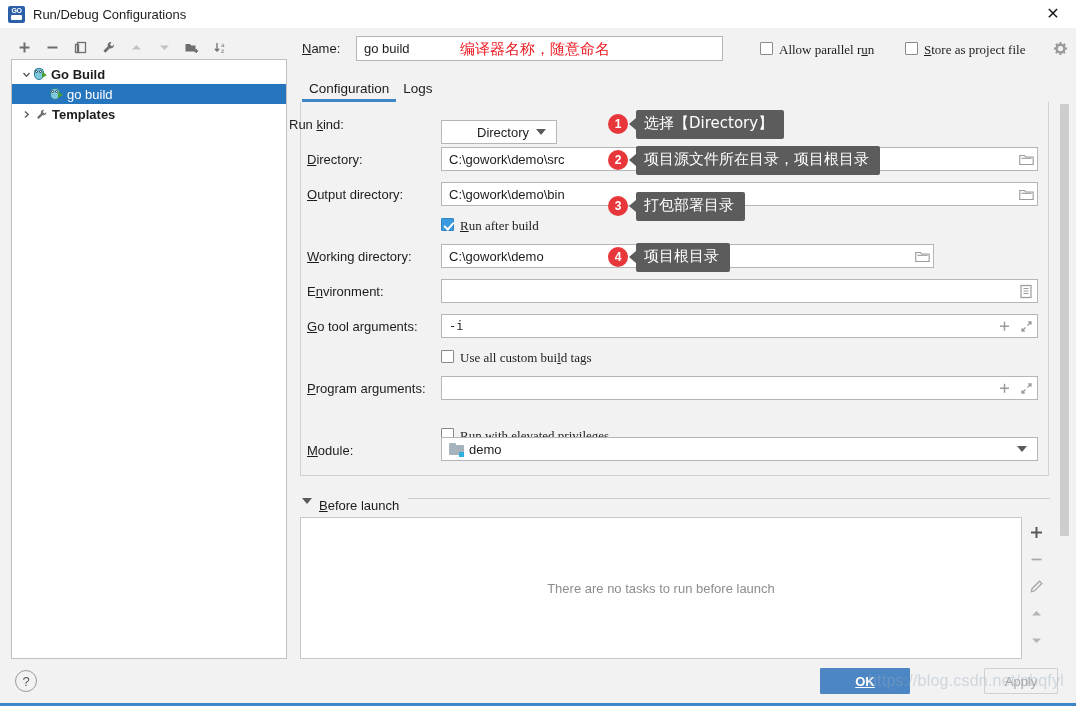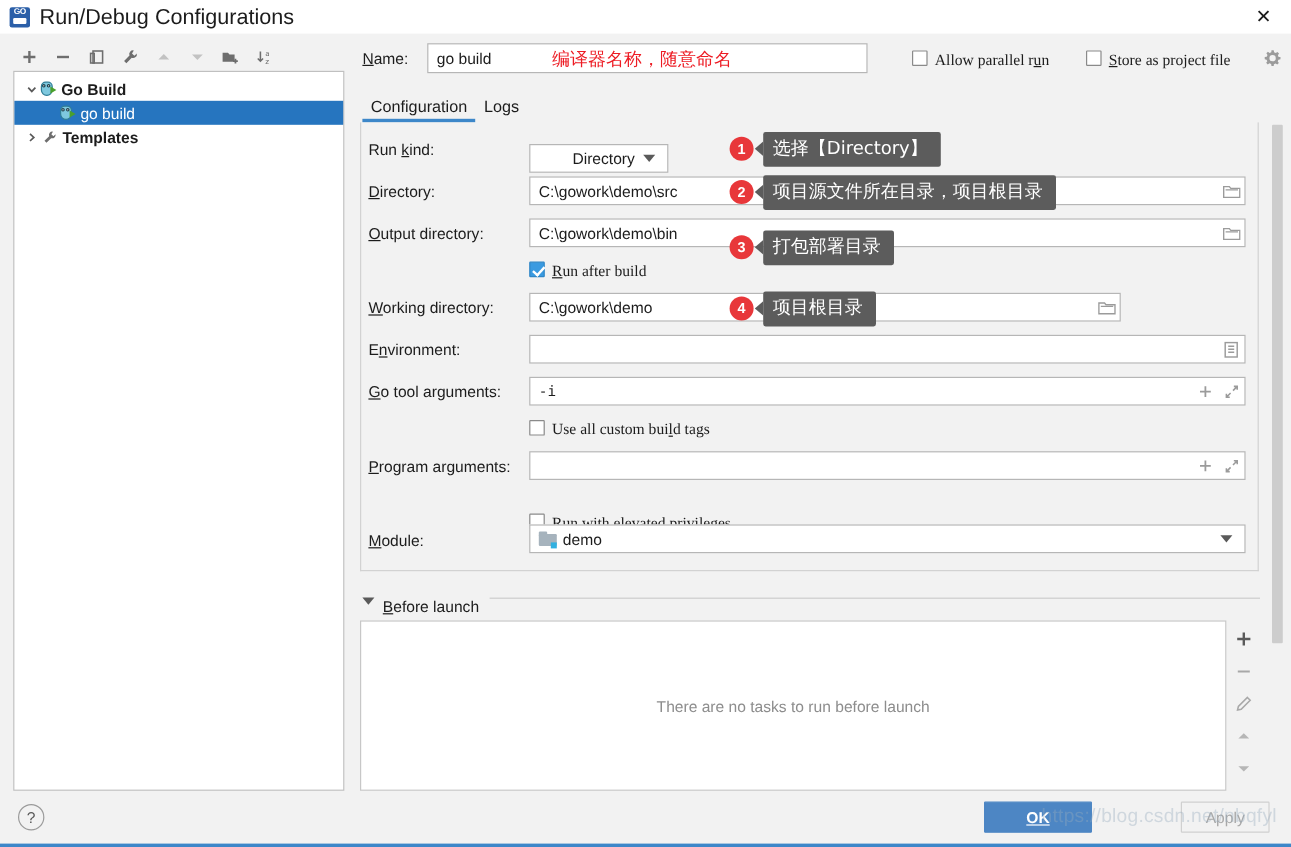--- a/index.html
+++ b/index.html
@@ -26,21 +26,21 @@
   }
   .title-icon::before {
     content: "GO"; position: absolute; left: 0; right: 0; top: 1px;
     font-size: 7px; font-weight: bold; color: #ffffff; text-align: center;
     font-family: "Liberation Sans", sans-serif; letter-spacing: -0.5px;
   }
   .title-icon::after {
     content: ""; position: absolute; left: 3px; top: 9px; width: 11px; height: 5px;
     background: #ffffff; border-radius: 1px;
   }
-  .title-text { font-size: 18px; color: #1c1c1c; }
+  .title-text { font-size: 13px; color: #1c1c1c; }
   .close-btn {
     position: absolute; right: 0; top: 0; width: 46px; height: 28px;
     display: flex; align-items: center; justify-content: center;
     font-size: 16px; color: #1c1c1c; font-family: "DejaVu Sans", sans-serif;
     cursor: pointer; line-height: 1;
   }
 
   
   .tree-toolbar {
     position: absolute; left: 11px; top: 34px; width: 276px; height: 26px;
@@ -382,21 +382,21 @@
     </svg>
   </div>
 
   <div class="tabs">
     <div class="tab active">Configuration</div>
     <div class="tab">Logs</div>
   </div>
 
   <div class="content-panel"></div>
 
-  <div class="form-label" style="left:307px; top:117px;">Run <span class="mnem">k</span>ind:</div>
+  <div class="form-label" style="left:289px; top:117px;">Run <span class="mnem">k</span>ind:</div>
   <div class="field" style="left:441px; top:120px; width:116px;padding-left:28px;">
     <span class="val">Directory</span>
     <span class="combo-arrow"></span>
   </div>
 
   <div class="form-label" style="left:307px; top:152px;"><span class="mnem">D</span>irectory:</div>
   <div class="field" style="left:441px; top:147px; width:597px;">
     <span class="val">C:\gowork\demo\src</span>
     <span class="field-btn">
       <svg width="15" height="13" viewBox="0 0 16 13">

